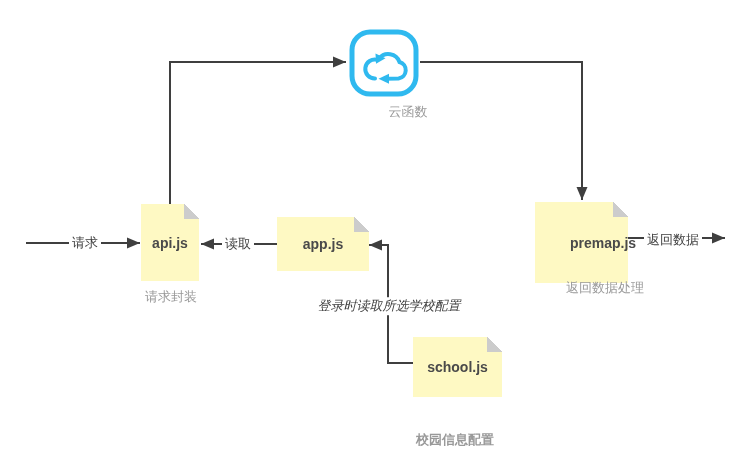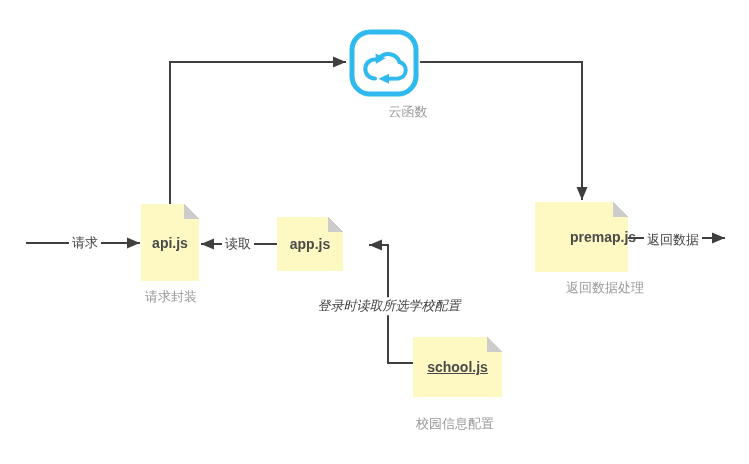--- a/index.html
+++ b/index.html
@@ -74,35 +74,35 @@
     </svg>
   </div>
   <div class="caption" style="left:384px; top:112px;margin-left:24px;">云函数</div>
 
   <div class="note" style="left:141px; top:204px; width:58px; height:77px;">
     <span class="fold"></span>
     <span>api.js</span>
   </div>
   <div class="caption" style="left:171px; top:297px;">请求封装</div>
 
-  <div class="note" style="left:277px; top:217px; width:66px; height:54px;">
+  <div class="note" style="left:277px; top:217px; width:92px; height:54px;">
     <span class="fold"></span>
     <span>app.js</span>
   </div>
 
-  <div class="note" style="left:535px; top:202px; width:93px; height:70px;padding-left:43px;">
+  <div class="note" style="left:535px; top:202px; width:93px; height:81px;padding-left:43px;">
     <span class="fold"></span>
     <span>premap.js</span>
   </div>
   <div class="caption" style="left:585px; top:288px;margin-left:20px;">返回数据处理</div>
 
-  <div class="note" style="left:413px; top:337px; width:89px; height:60px;text-decoration:underline;">
+  <div class="note" style="left:413px; top:337px; width:89px; height:60px;">
     <span class="fold"></span>
     <span>school.js</span>
   </div>
-  <div class="caption" style="left:455px; top:424px;">校园信息配置</div>
+  <div class="caption" style="left:455px; top:440px;font-weight:bold;">校园信息配置</div>
 
   <div class="edge-label" style="left:85px; top:243px;">请求</div>
   <div class="edge-label" style="left:238px; top:244px;">读取</div>
   <div class="edge-label" style="left:673px; top:240px;text-align:right;">返回数据</div>
   <div class="edge-label" style="left:389px; top:306px;font-style:italic;">登录时读取所选学校配置</div>
 
 </div>
 
 </body></html>

